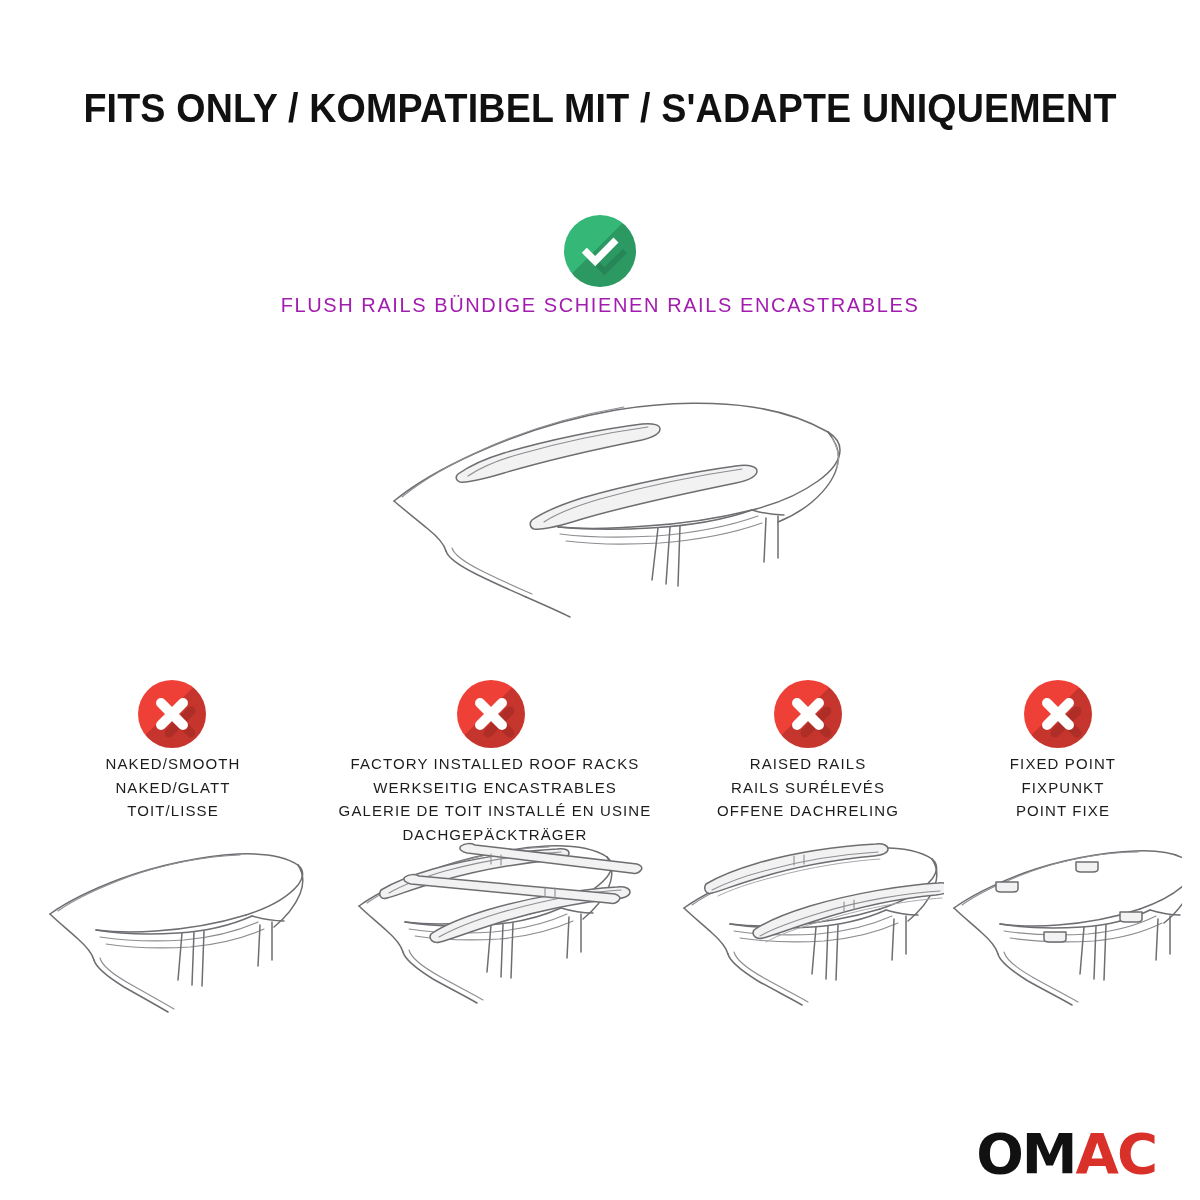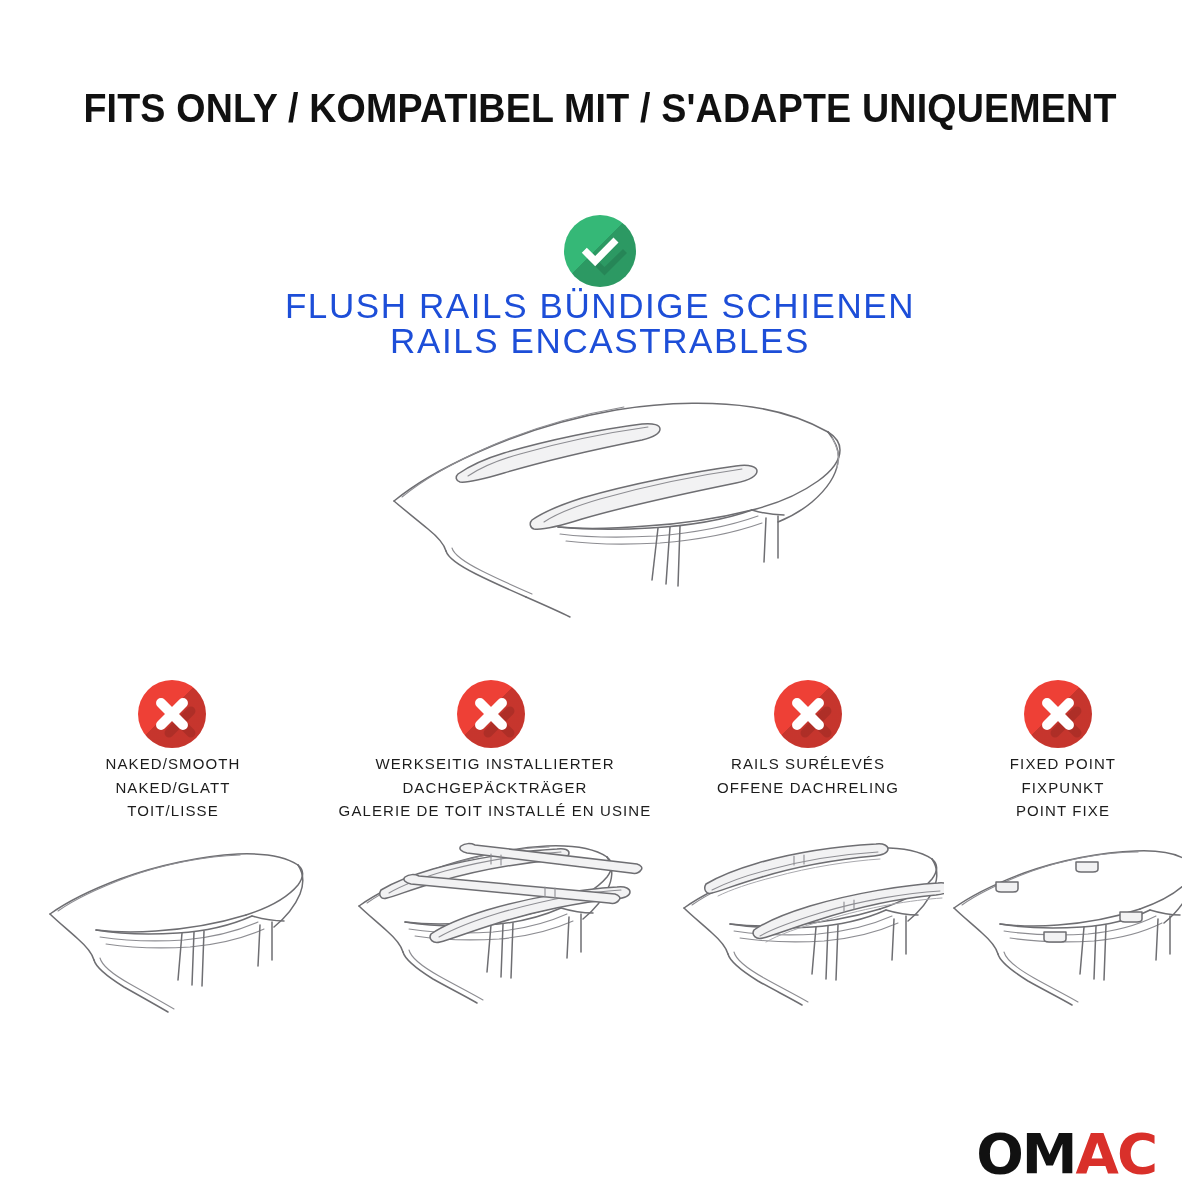--- a/index.html
+++ b/index.html
@@ -57,22 +57,22 @@
     width: 68px; height: 68px;
     background: #ee4036;
   }
 
   
   .primary-caption {
     position: absolute;
     left: 250px; top: 288px;
     width: 700px;
     text-align: center;
-    color: #1d4ed8;
-    font-size: 35px;
+    color: #a21caf;
+    font-size: 20px;
     line-height: 35px;
     letter-spacing: 1.6px;
     font-weight: 400;
   }
 
   .primary-art {
     position: absolute;
     left: 380px; top: 398px;
     width: 470px; height: 235px;
   }
@@ -253,23 +253,24 @@
           <rect x="14" y="29.5" width="40" height="9" rx="4.5" transform="rotate(45 34 34)"></rect>
           <rect x="14" y="29.5" width="40" height="9" rx="4.5" transform="rotate(-45 34 34)"></rect>
         </g>
         <g fill="#ffffff">
           <rect x="13.5" y="29" width="41" height="10" rx="5" transform="rotate(45 34 34)"></rect>
           <rect x="13.5" y="29" width="41" height="10" rx="5" transform="rotate(-45 34 34)"></rect>
         </g>
       </svg>
     </div>
     <div class="col-caption">
-      <span class="ln">WERKSEITIG INSTALLIERTER</span>
+      <span class="ln">FACTORY INSTALLED ROOF RACKS</span>
+      <span class="ln">WERKSEITIG ENCASTRABLES</span>
+      <span class="ln">GALERIE DE TOIT INSTALLÉ EN USINE</span>
       <span class="ln">DACHGEPÄCKTRÄGER</span>
-      <span class="ln">GALERIE DE TOIT INSTALLÉ EN USINE</span>
     </div>
     <div class="col-art">
       <svg width="390" height="200" viewBox="0 0 300 200" preserveAspectRatio="xMidYMin meet">
 
         <path class="ln-art" d="M14 74 C28 64 52 51 84 39 C122 25 166 16 202 14
                                 C228 13 250 17 262 25"></path>
         <path class="ln-art" d="M262 25 C268 30 268 37 262 45 C252 57 232 68 210 75"></path>
         <path class="ln-art" d="M210 75 C184 83 150 89 120 91 C96 93 76 92 60 90"></path>
         <path class="ln-art" d="M14 74 C20 80 32 90 42 99 C50 106 56 113 58 120"></path>
         <path class="ln-art" d="M58 120 C60 128 72 137 88 147 C104 156 120 164 132 171"></path>
@@ -316,20 +317,21 @@
           <rect x="14" y="29.5" width="40" height="9" rx="4.5" transform="rotate(45 34 34)"></rect>
           <rect x="14" y="29.5" width="40" height="9" rx="4.5" transform="rotate(-45 34 34)"></rect>
         </g>
         <g fill="#ffffff">
           <rect x="13.5" y="29" width="41" height="10" rx="5" transform="rotate(45 34 34)"></rect>
           <rect x="13.5" y="29" width="41" height="10" rx="5" transform="rotate(-45 34 34)"></rect>
         </g>
       </svg>
     </div>
     <div class="col-caption">
+      <span class="ln">RAISED RAILS</span>
       <span class="ln">RAILS SURÉLEVÉS</span>
       <span class="ln">OFFENE DACHRELING</span>
     </div>
     <div class="col-art">
       <svg width="272" height="195" viewBox="0 0 272 195" preserveAspectRatio="xMidYMin meet">
         <path class="ln-art" d="M12 70 C26 60 50 47 82 35 C120 21 164 12 200 10
                                 C226 9 248 13 260 21"></path>
         <path class="ln-art" d="M260 21 C266 26 266 33 260 41 C250 53 230 64 208 71"></path>
         <path class="ln-art" d="M208 71 C182 79 148 85 118 87 C94 89 74 88 58 86"></path>
         <path class="ln-art" d="M12 70 C18 76 30 86 40 95 C48 102 54 109 56 116"></path>

